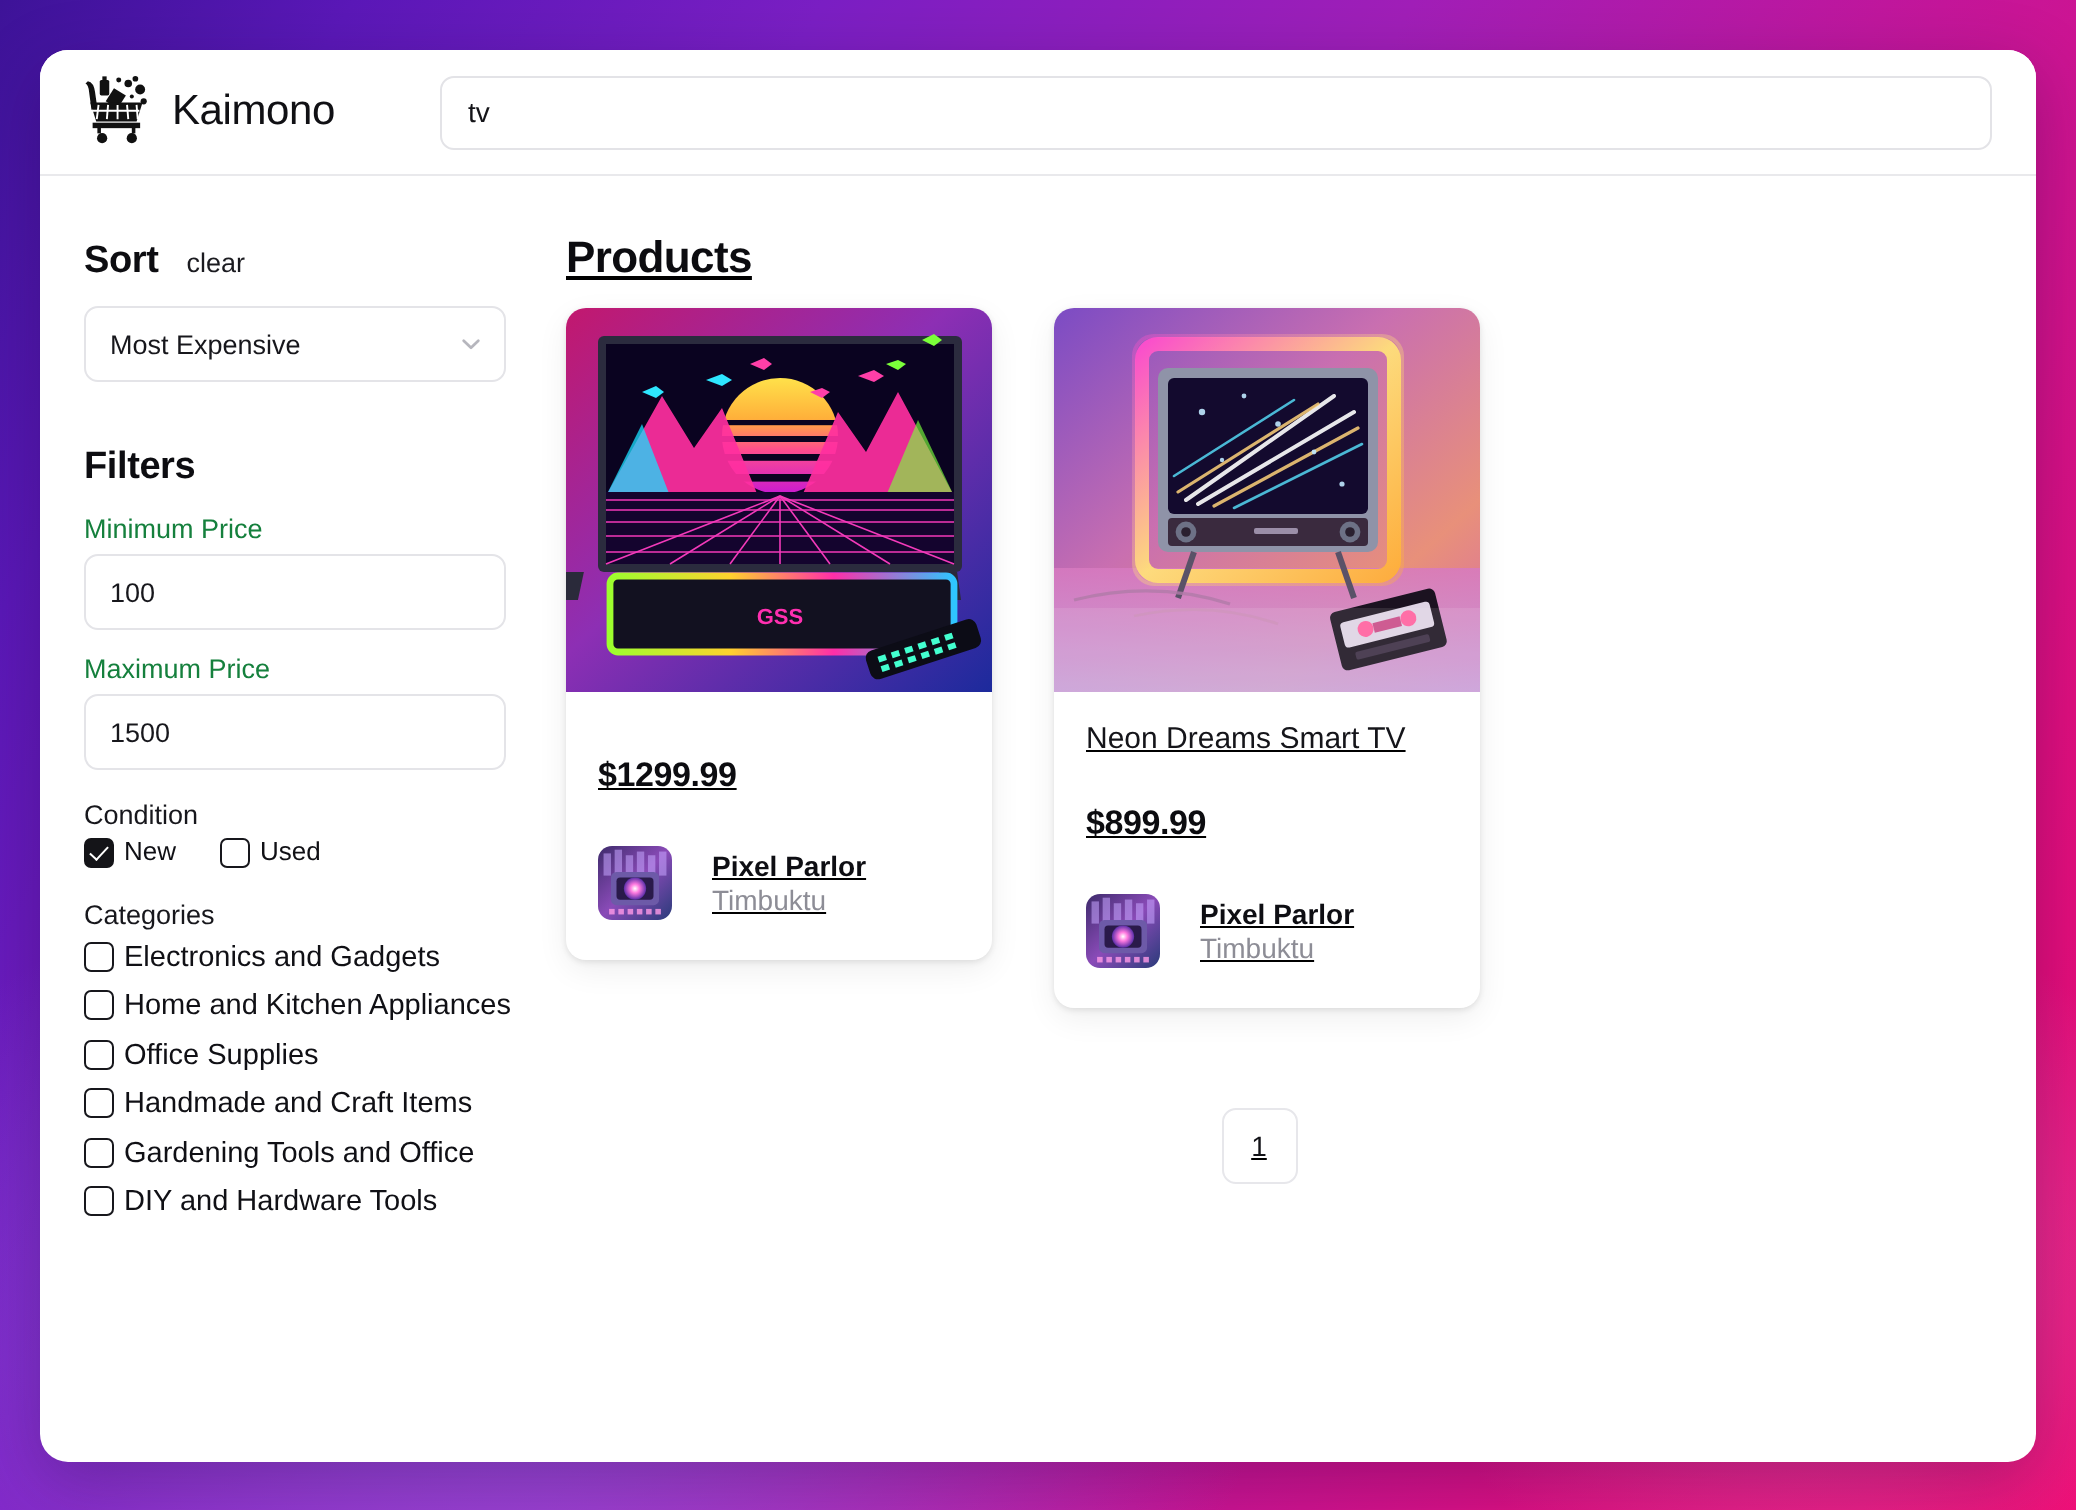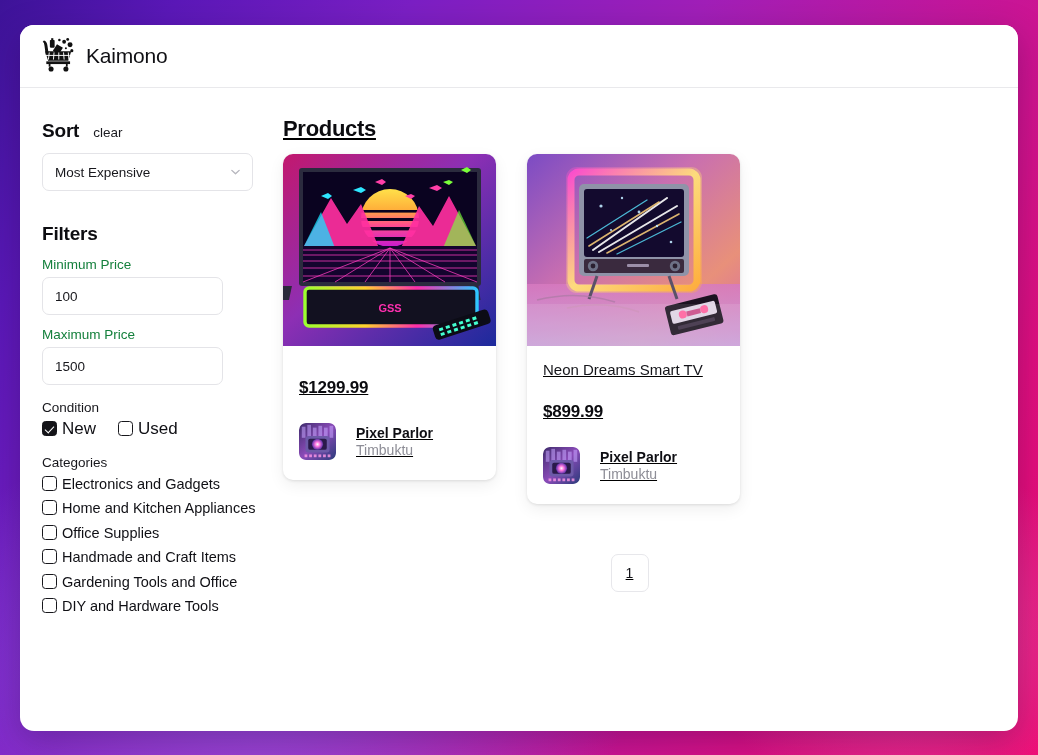--- a/index.html
+++ b/index.html
@@ -157,21 +157,21 @@
     letter-spacing: -0.2px;
   }
 
   .field-label {
     font-size: 13.5px;
     color: #15803d;
     margin-top: 12px;
     margin-bottom: 5px;
   }
   .text-input {
-    width: 181px;
+    width: 211px;
     height: 38px;
     border: 1px solid #e4e4e8;
     border-radius: 7px;
     padding: 0 12px;
     font-size: 13.5px;
     font-family: "Liberation Sans", sans-serif;
     color: #17171c;
     background: #fff;
     outline: none;
   }
@@ -203,21 +203,21 @@
   .cbx.checked { background: #141418; border-color: #141418; }
   .cbx.checked::after {
     content: "";
     position: absolute;
     left: 4.3px; top: 1.3px;
     width: 4px; height: 8px;
     border: solid #fff;
     border-width: 0 1.9px 1.9px 0;
     transform: rotate(43deg);
   }
-  .cbx-label { font-size: 17px; color: #101015; }
+  .cbx-label { font-size: 13px; color: #101015; }
 
   .cat-list { margin-top: 2px; width: 220px; }
   .cat-item {
     display: flex;
     align-items: flex-start;
     gap: 5px;
     margin-bottom: 1px;
     cursor: pointer;
   }
   .cat-item .cbx { margin-top: 3px; }
@@ -325,20 +325,23 @@
         <g stroke="#fff" stroke-width="1.6">
           <line x1="19" y1="26" x2="17.5" y2="38"></line>
           <line x1="27" y1="26" x2="26" y2="38"></line>
           <line x1="35" y1="26" x2="35" y2="38"></line>
           <line x1="43" y1="26" x2="44" y2="38"></line>
           <line x1="51" y1="26" x2="52" y2="38"></line>
           <line x1="13.6" y1="31" x2="53.4" y2="31"></line>
         </g>
       </svg>
       <span class="brand-name">Kaimono</span>
+    </div>
+    <div class="search-wrap">
+      <input class="search-input" type="text" value="tv" placeholder="Search" style="">
     </div>
   </div>
 
   <div class="content">
 
     <div class="sidebar">
 
       <div class="sort-row">
         <span class="h-sort">Sort</span>
         <span class="clear-link">clear</span>

